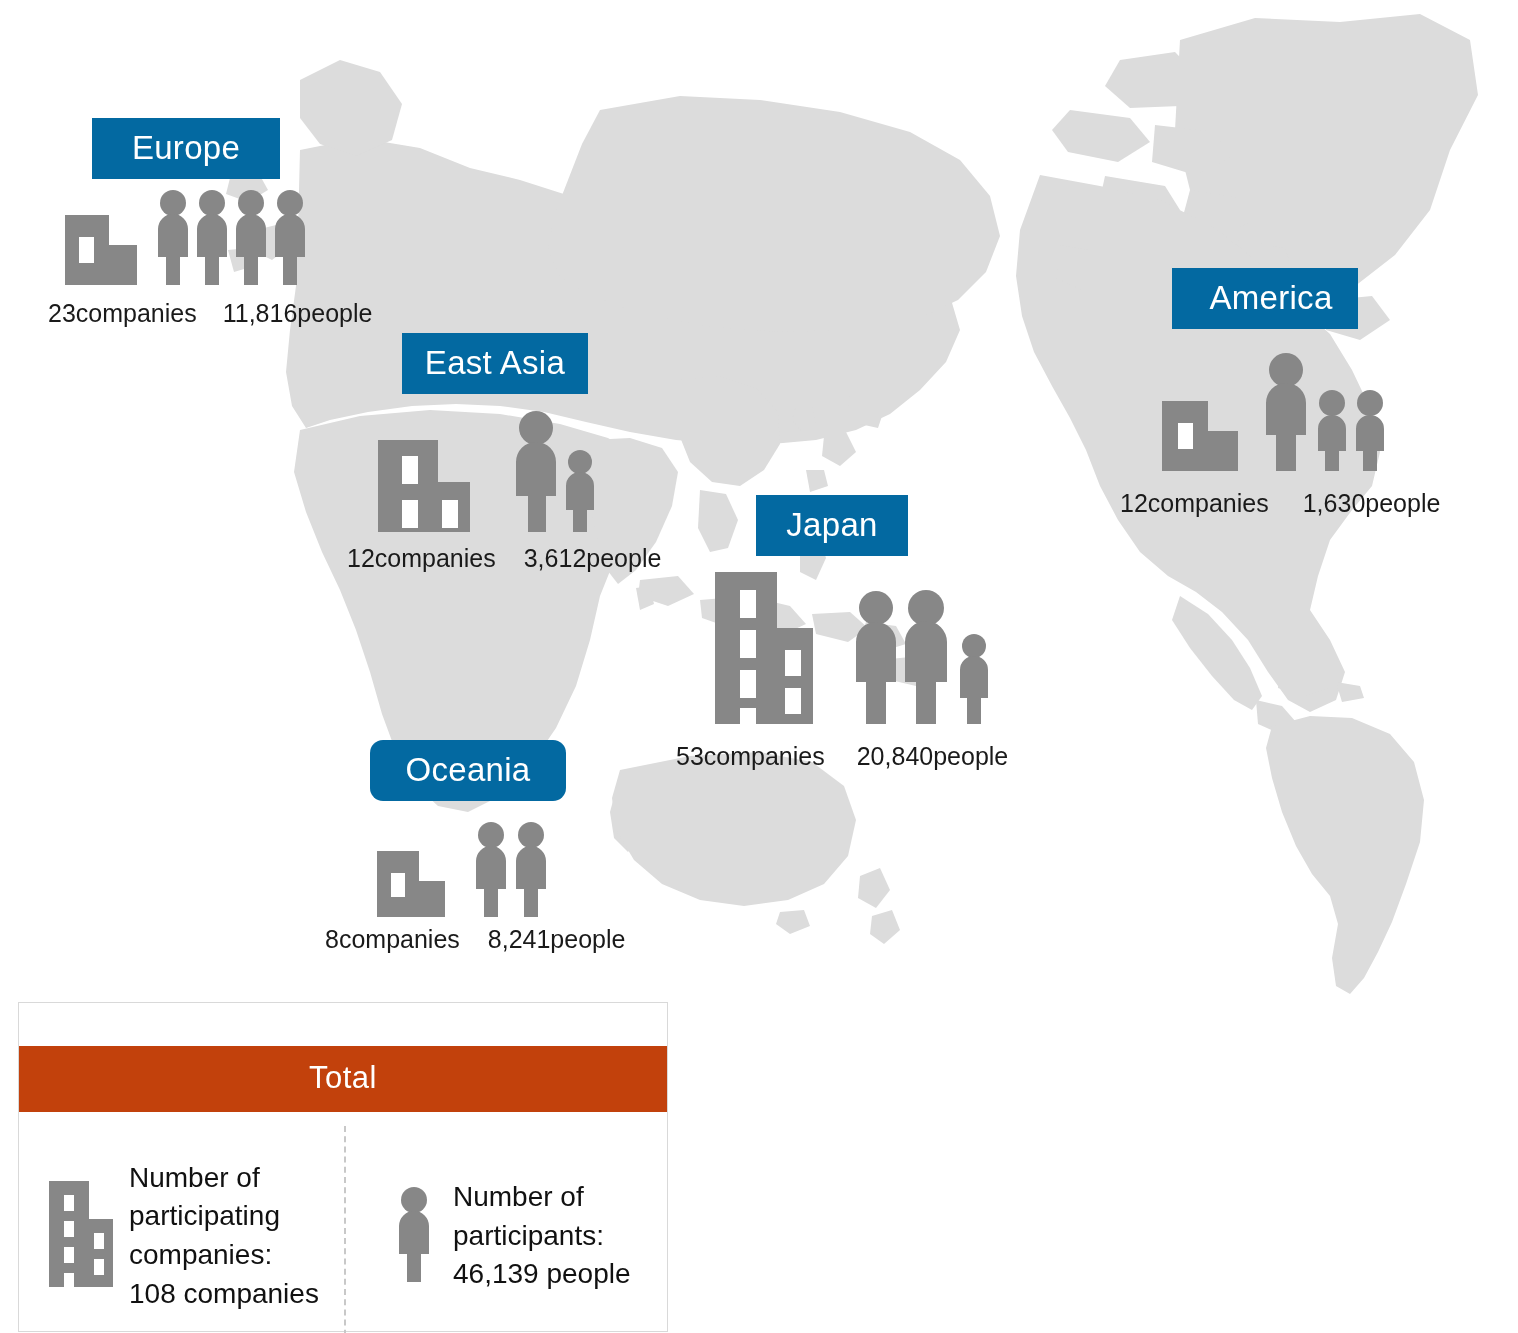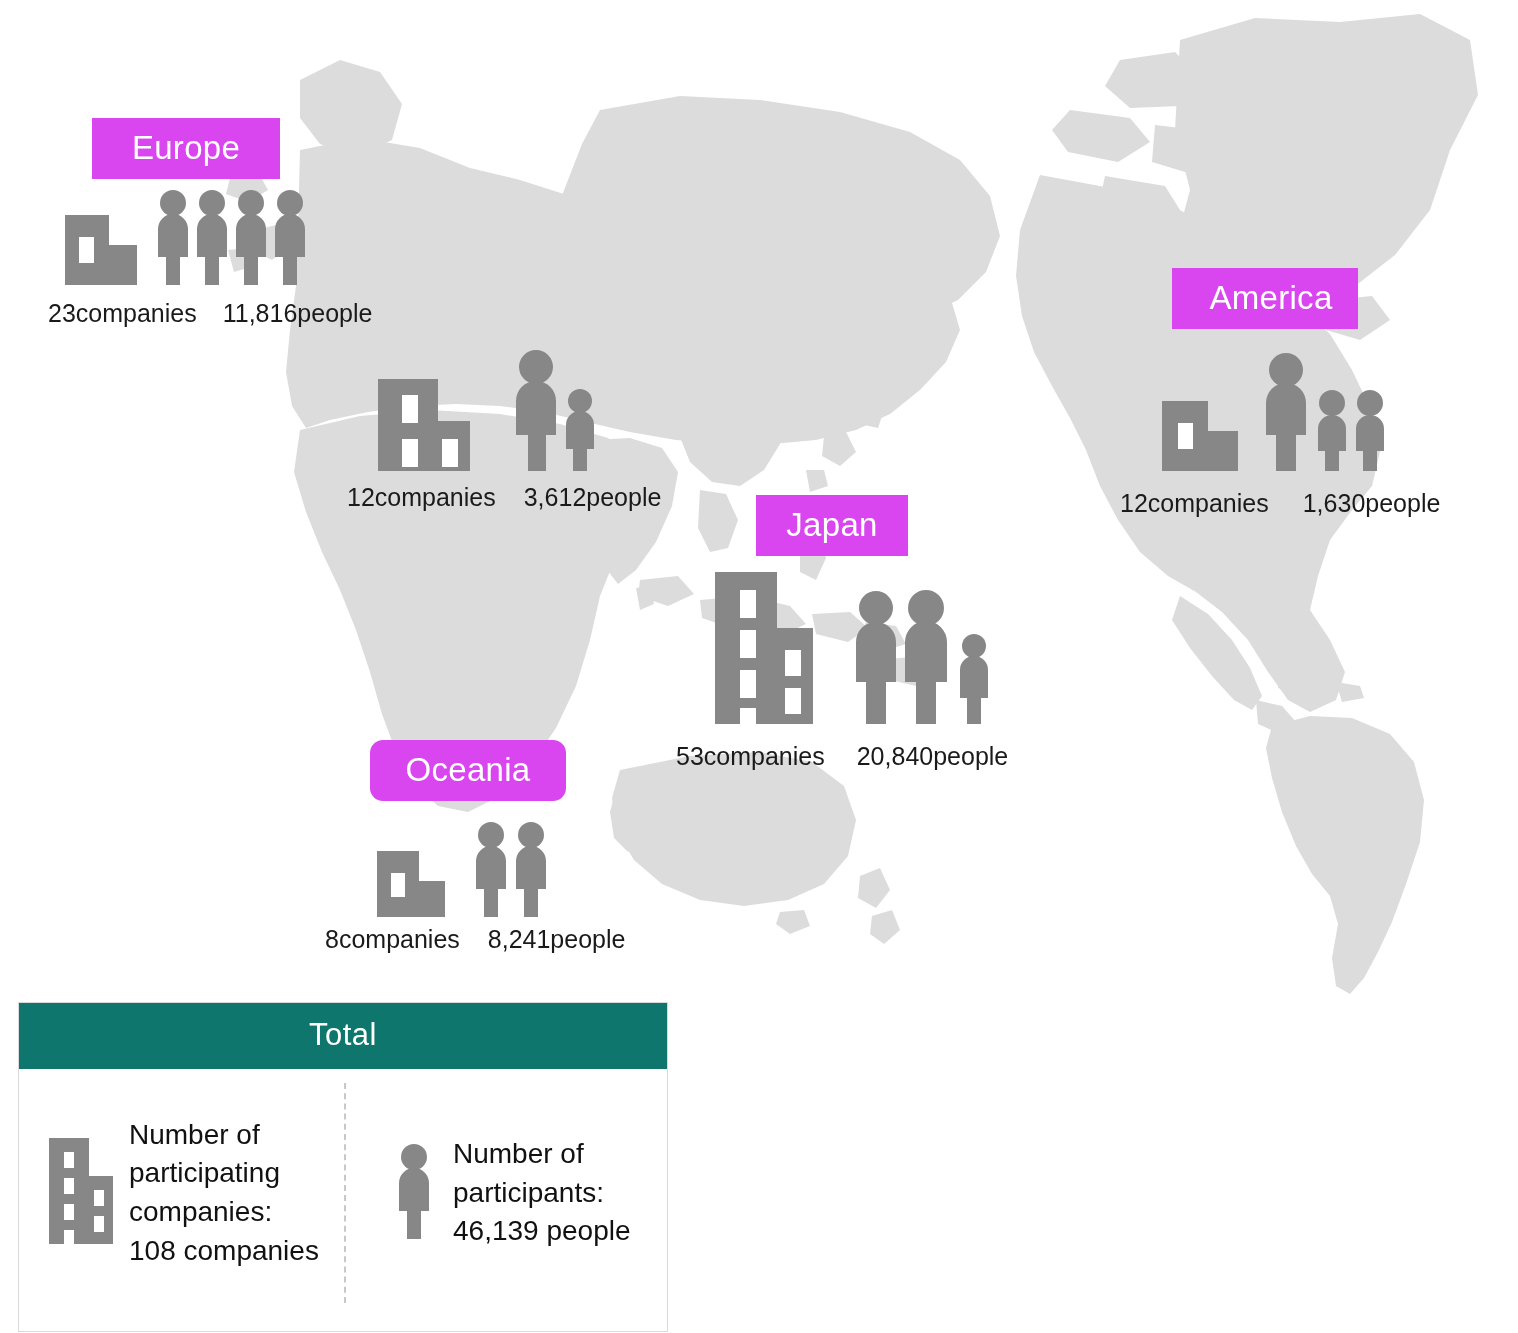--- a/index.html
+++ b/index.html
@@ -12,21 +12,21 @@
   }
 
   
   #world-map { position:absolute; left:0; top:0; width:1518px; height:1010px; }
   #world-map svg { width:100%; height:100%; display:block; }
 
   
   .region { position:absolute; }
 
   .region-label {
-    background:#d946ef;
+    background:#0369a1;
     color:#ffffff;
     font-size:33px;
     line-height:1;
     text-align:center;
     padding:13px 0 15px 0;
     letter-spacing:0.3px;
     white-space:nowrap;
   }
 
   .region-icons {
@@ -47,26 +47,27 @@
 
   
   #total-panel {
     position:absolute;
     left:18px; top:1002px;
     width:650px; height:330px;
     background:#ffffff;
     border:1px solid #d9d9d9;
   }
   #total-header {
-    background:#0f766e;
+    background:#c2410c;
     color:#ffffff;
     font-size:31px;
     text-align:center;
     padding:14px 0 16px 0;
     letter-spacing:0.5px;
+    margin-top:43px;
   }
   #total-body {
     position:relative;
     display:flex;
     height:248px;
   }
   .total-col {
     display:flex;
     align-items:center;
     gap:16px;
@@ -224,20 +225,21 @@
     </span>
   </div>
 
   <div class="region-stats" style="margin-top:10px; gap:26px; margin-left:8px;">
     <span>23companies</span>
     <span>11,816people</span>
   </div>
 </div>
 
 <div class="region" style="left:345px; top:333px; width:320px;">
+  <div class="region-label" style="width:186px; margin-left:57px;">East Asia</div>
 
   <div class="region-icons" style="margin-top:16px; margin-left:33px; gap:40px;">
 
     <span>
       <svg width="92" height="92" viewBox="0 0 92 92">
         <path class="ico" d="M0 0 H60 V42 H92 V92 H0 Z"></path>
         <rect class="ico-win" x="24" y="16" width="16" height="28"></rect>
         <rect class="ico-win" x="24" y="60" width="16" height="28"></rect>
         <rect class="ico-win" x="64" y="60" width="16" height="28"></rect>
       </svg>

